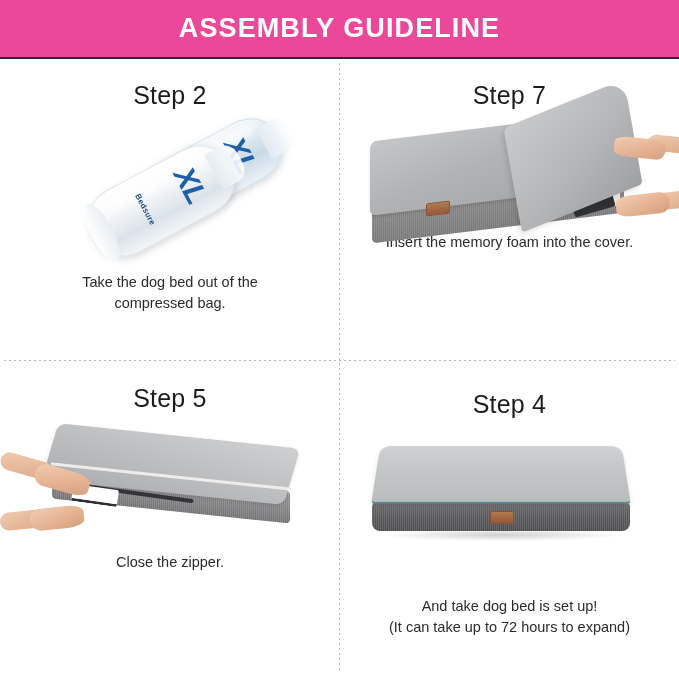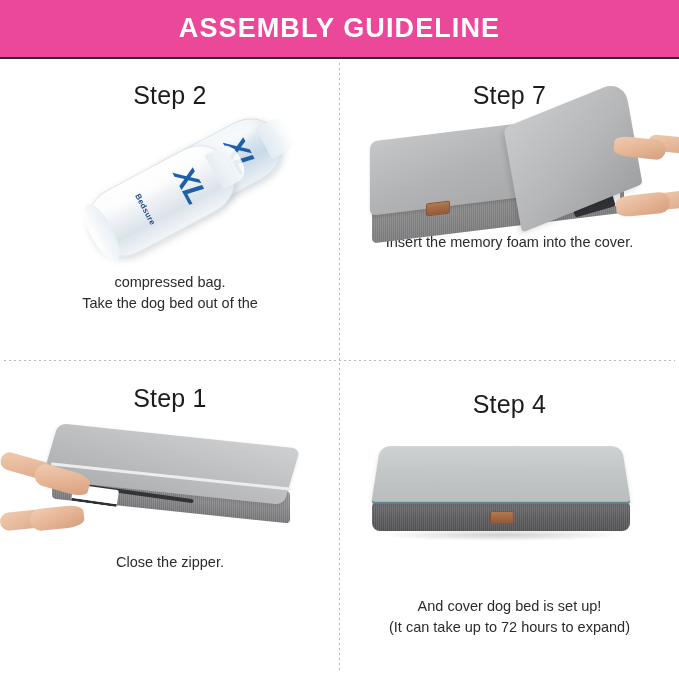--- a/index.html
+++ b/index.html
@@ -361,22 +361,22 @@
           <div class="wrap-sheen"></div>
           <div class="cap-end"></div>
           <div class="tail"></div>
           <div class="brand">Bedsure</div>
           <div class="xl">XL</div>
         </div>
 
       </div>
     </div>
     <div class="caption cap-tl">
+      <div>Take the dog bed out of the</div>
       <div>compressed bag.</div>
-      <div>Take the dog bed out of the</div>
     </div>
   </div>
 
   <div class="cell cell-tr">
     <div class="step-title">Step 7</div>
     <div class="art">
       <div class="bed2">
         <div class="bed2-base">
           <div class="fabric-tex"></div>
         </div>
@@ -391,21 +391,21 @@
         <div class="hand-arm h2-loarm"></div>
         <div class="hand h2-lower"></div>
       </div>
     </div>
     <div class="caption cap-tr">
       <div>Insert the memory foam into the cover.</div>
     </div>
   </div>
 
   <div class="cell cell-bl">
-    <div class="step-title">Step 1</div>
+    <div class="step-title">Step 5</div>
     <div class="art">
       <div class="bed3">
         <div class="bed3-side">
           <div class="fabric-tex"></div>
         </div>
         <div class="bed3-top"></div>
         <div class="bed3-piping"></div>
         <div class="bed3-zipline"></div>
         <div class="bed3-zipopen"></div>
         <div class="hand-arm h3-uparm"></div>
@@ -426,18 +426,18 @@
         <div class="bed4-shadow"></div>
         <div class="bed4-band">
           <div class="fabric-tex"></div>
         </div>
         <div class="bed4-piping"></div>
         <div class="bed4-top"></div>
         <div class="tag-brown bed4-tag"></div>
       </div>
     </div>
     <div class="caption cap-br">
-      <div>And cover dog bed is set up!</div>
+      <div>And take dog bed is set up!</div>
       <div>(It can take up to 72 hours to expand)</div>
     </div>
   </div>
 
 </div>
 
 </body></html>

